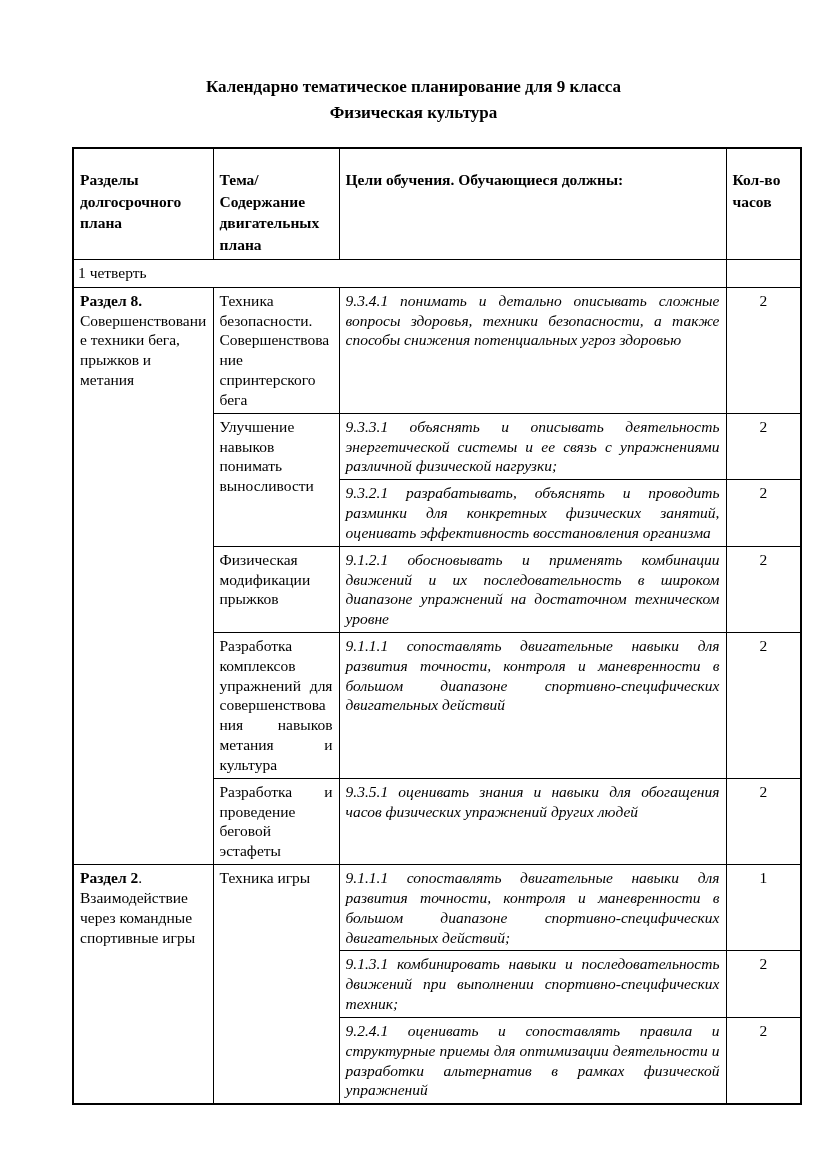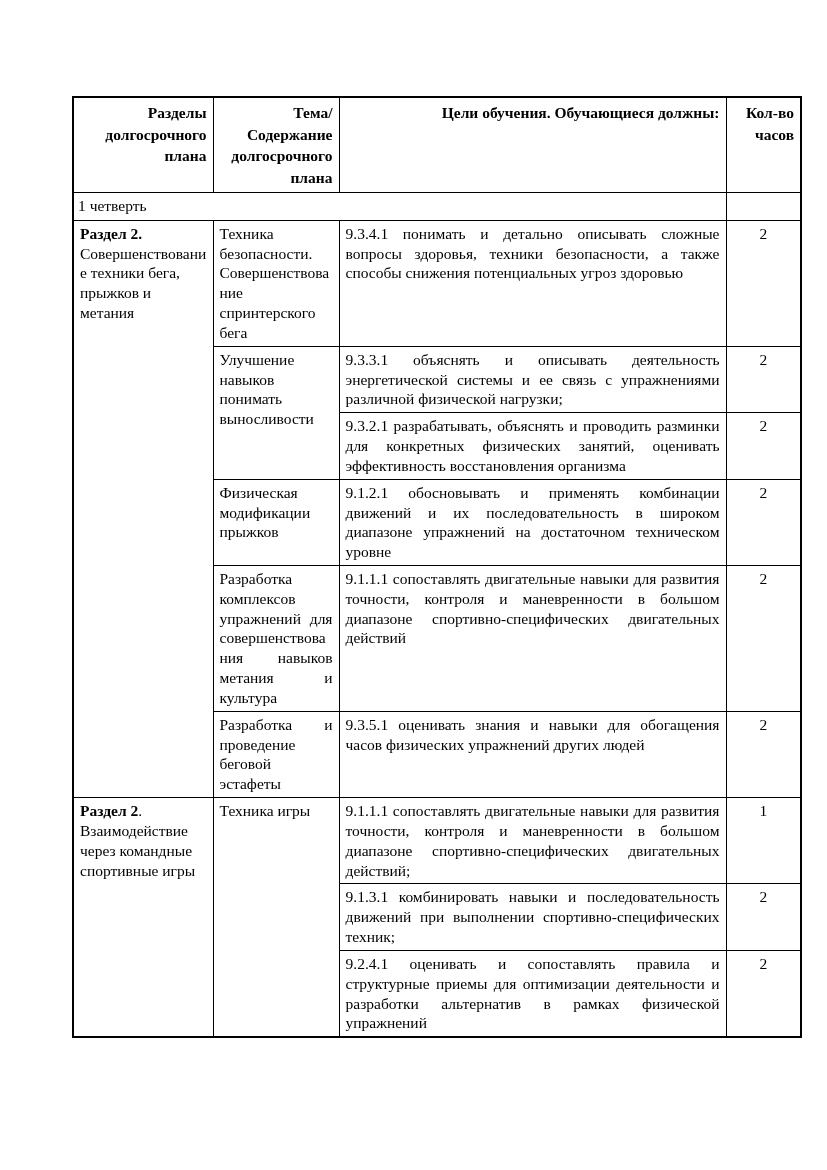--- a/index.html
+++ b/index.html
@@ -37,77 +37,80 @@
   .plan-table col.c4 { width: 75px; }
   .plan-table th, .plan-table td {
     border: 1px solid #000000;
     vertical-align: top;
     font-size: 15.5px;
     line-height: 1.28;
     padding: 3px 6px;
   }
   .plan-table th {
     font-weight: bold;
-    text-align: right;
+    text-align: left;
     height: 80px;
     line-height: 1.4;
-    padding-top: 4px;
+    padding-top: 20px;
   }
   .quarter-row td {
     height: 28px;
     text-align: left;
     padding-left: 4px;
   }
   .cell-section {
     text-align: left;
     overflow-wrap: break-word;
     word-break: break-word;
   }
   .cell-topic {
     text-align: justify;
     overflow-wrap: break-word;
     word-break: break-word;
     margin-left: 28px;
   }
   .cell-goal {
     text-align: justify;
+    font-style: italic;
   }
   .cell-hours {
     text-align: center;
   }
 </style>
 </head>
 <body>
 
 <div class="page">
   <div class="title">
+    <div>Календарно тематическое планирование для 9 класса</div>
+    <div>Физическая культура</div>
   </div>
 
   <table class="plan-table">
     <colgroup>
       <col class="c1">
         <col class="c2">
         <col class="c3">
         <col class="c4">
     </colgroup>
     <thead>
       <tr>
         <th>Разделы долгосрочного плана</th>
-        <th>Тема/ Содержание долгосрочного плана</th>
+        <th>Тема/ Содержание двигательных плана</th>
         <th>Цели обучения. Обучающиеся должны:</th>
         <th>Кол-во часов</th>
       </tr>
     </thead>
     <tbody id="table-body">
       <tr class="quarter-row">
         <td colspan="3">1 четверть</td>
         <td></td>
       </tr>
     <tr>
-          <td class="cell-section" rowspan="6"><strong>Раздел 2.</strong> Совершенствование техники бега, прыжков и метания</td>
+          <td class="cell-section" rowspan="6"><strong>Раздел 8.</strong> Совершенствование техники бега, прыжков и метания</td>
           <td class="cell-topic" rowspan="1">Техника безопасности. Совершенствование спринтерского бега</td>
           <td class="cell-goal">9.3.4.1 понимать и детально описывать сложные вопросы здоровья, техники безопасности, а также способы снижения потенциальных угроз здоровью</td>
           <td class="cell-hours">2</td>
         </tr>
         <tr>
           <td class="cell-topic" rowspan="2">Улучшение навыков понимать выносливости</td>
           <td class="cell-goal">9.3.3.1 объяснять и описывать деятельность энергетической системы и ее связь с упражнениями различной физической нагрузки;</td>
           <td class="cell-hours">2</td>
         </tr>
         <tr>

